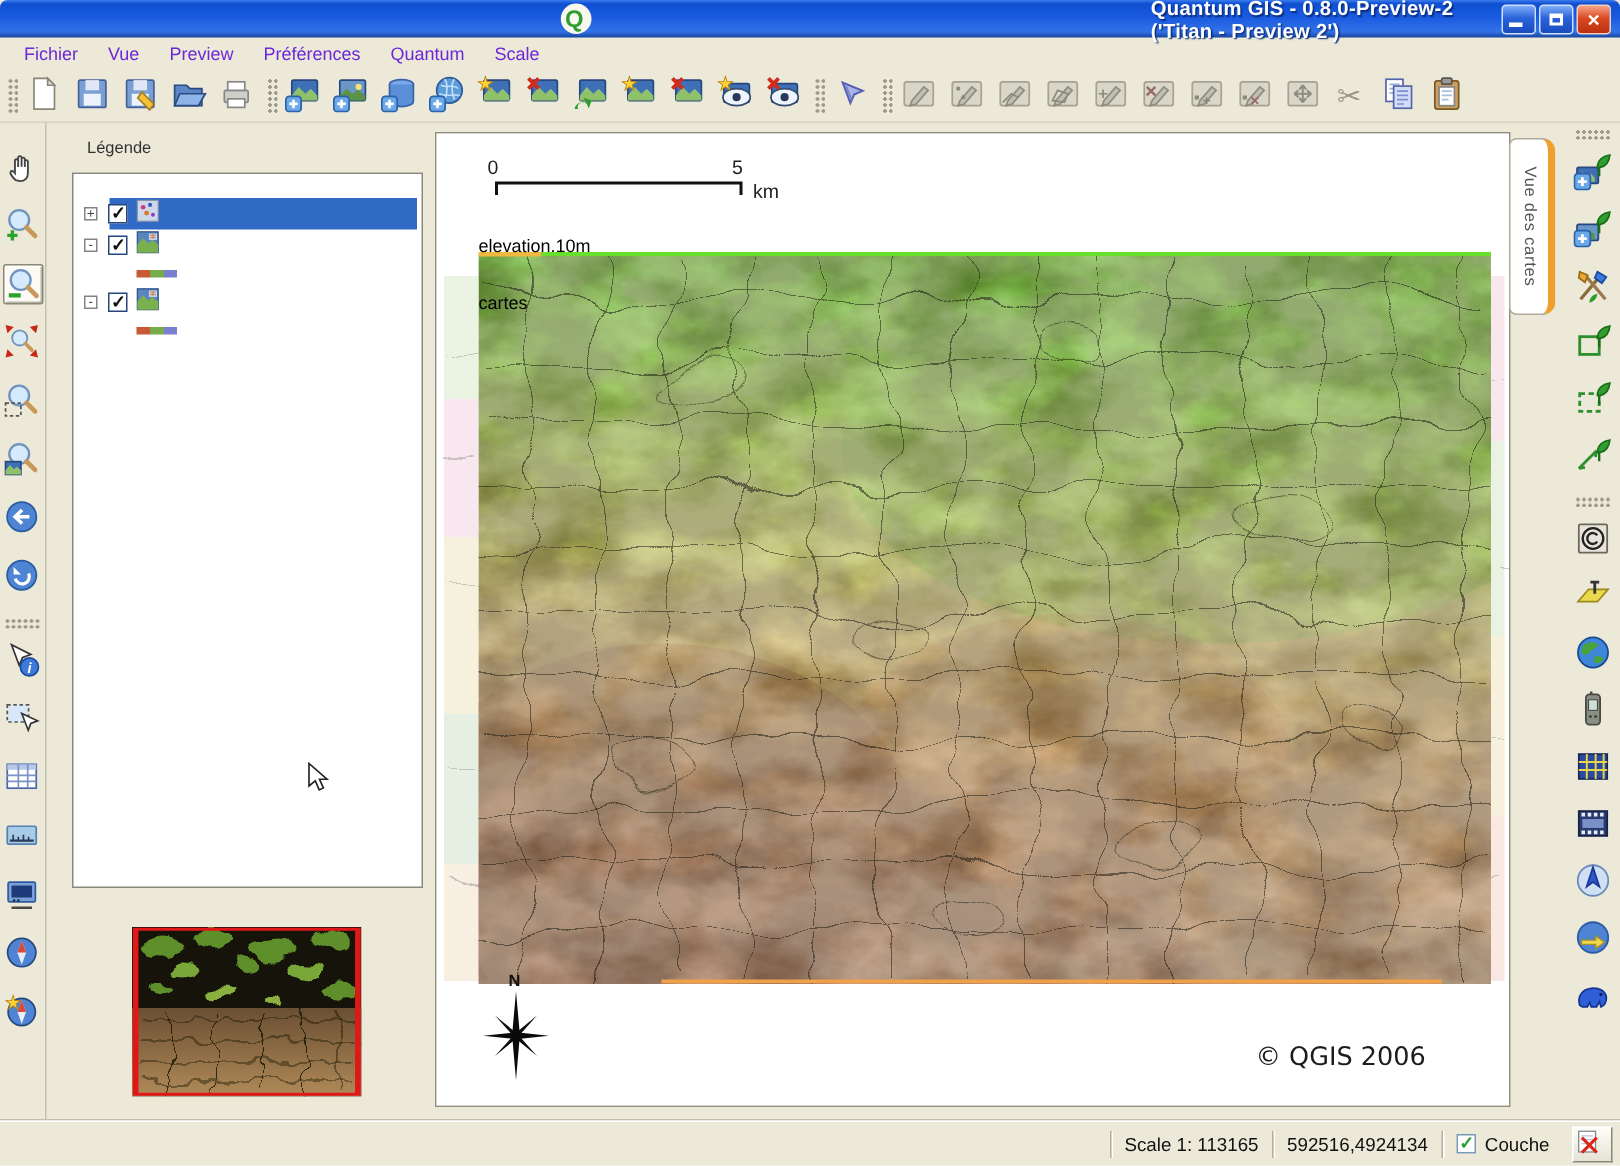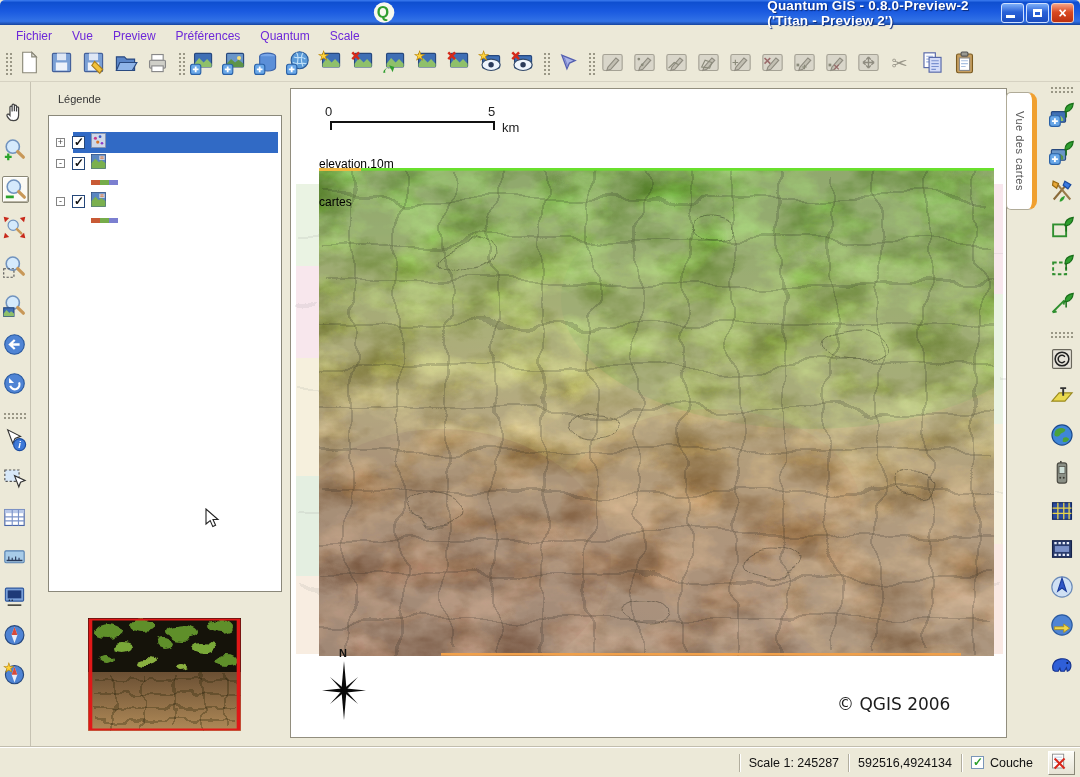--- a/index.html
+++ b/index.html
@@ -889,21 +889,21 @@
         <svg viewBox="0 0 22 22" width="100%" height="100%">
           <path d="M3.5 17c-1.5-5 1.5-9 6.5-9.5 4.5-.5 8 1.5 8.5 5 .3 2.5-1 5-3 5.5l-.8-3-1.7 3h-3l-.8-2.5-1.4 2.5H5z" fill="#2f5fd8" stroke="#16338e"></path>
           <circle cx="15.5" cy="11" r="0.9" fill="#0a1a4a"></circle>
         </svg>
       </span>
     </span>
 </div>
 
 <div class="statusbar">
   <span class="sep"></span>
-  <span class="sfield">Scale 1: 245287</span>
+  <span class="sfield">Scale 1: 113165</span>
   <span class="sep"></span>
   <span class="sfield">592516,4924134</span>
   <span class="sep"></span>
   <span class="sfield">
     <span class="cb2 checked"></span>
     <span>Couche</span>
   </span>
   <span class="stopbtn">
       <span style="display: inline-flex; width: 100%; height: 100%;">
         <svg viewBox="0 0 22 22" width="100%" height="100%">

